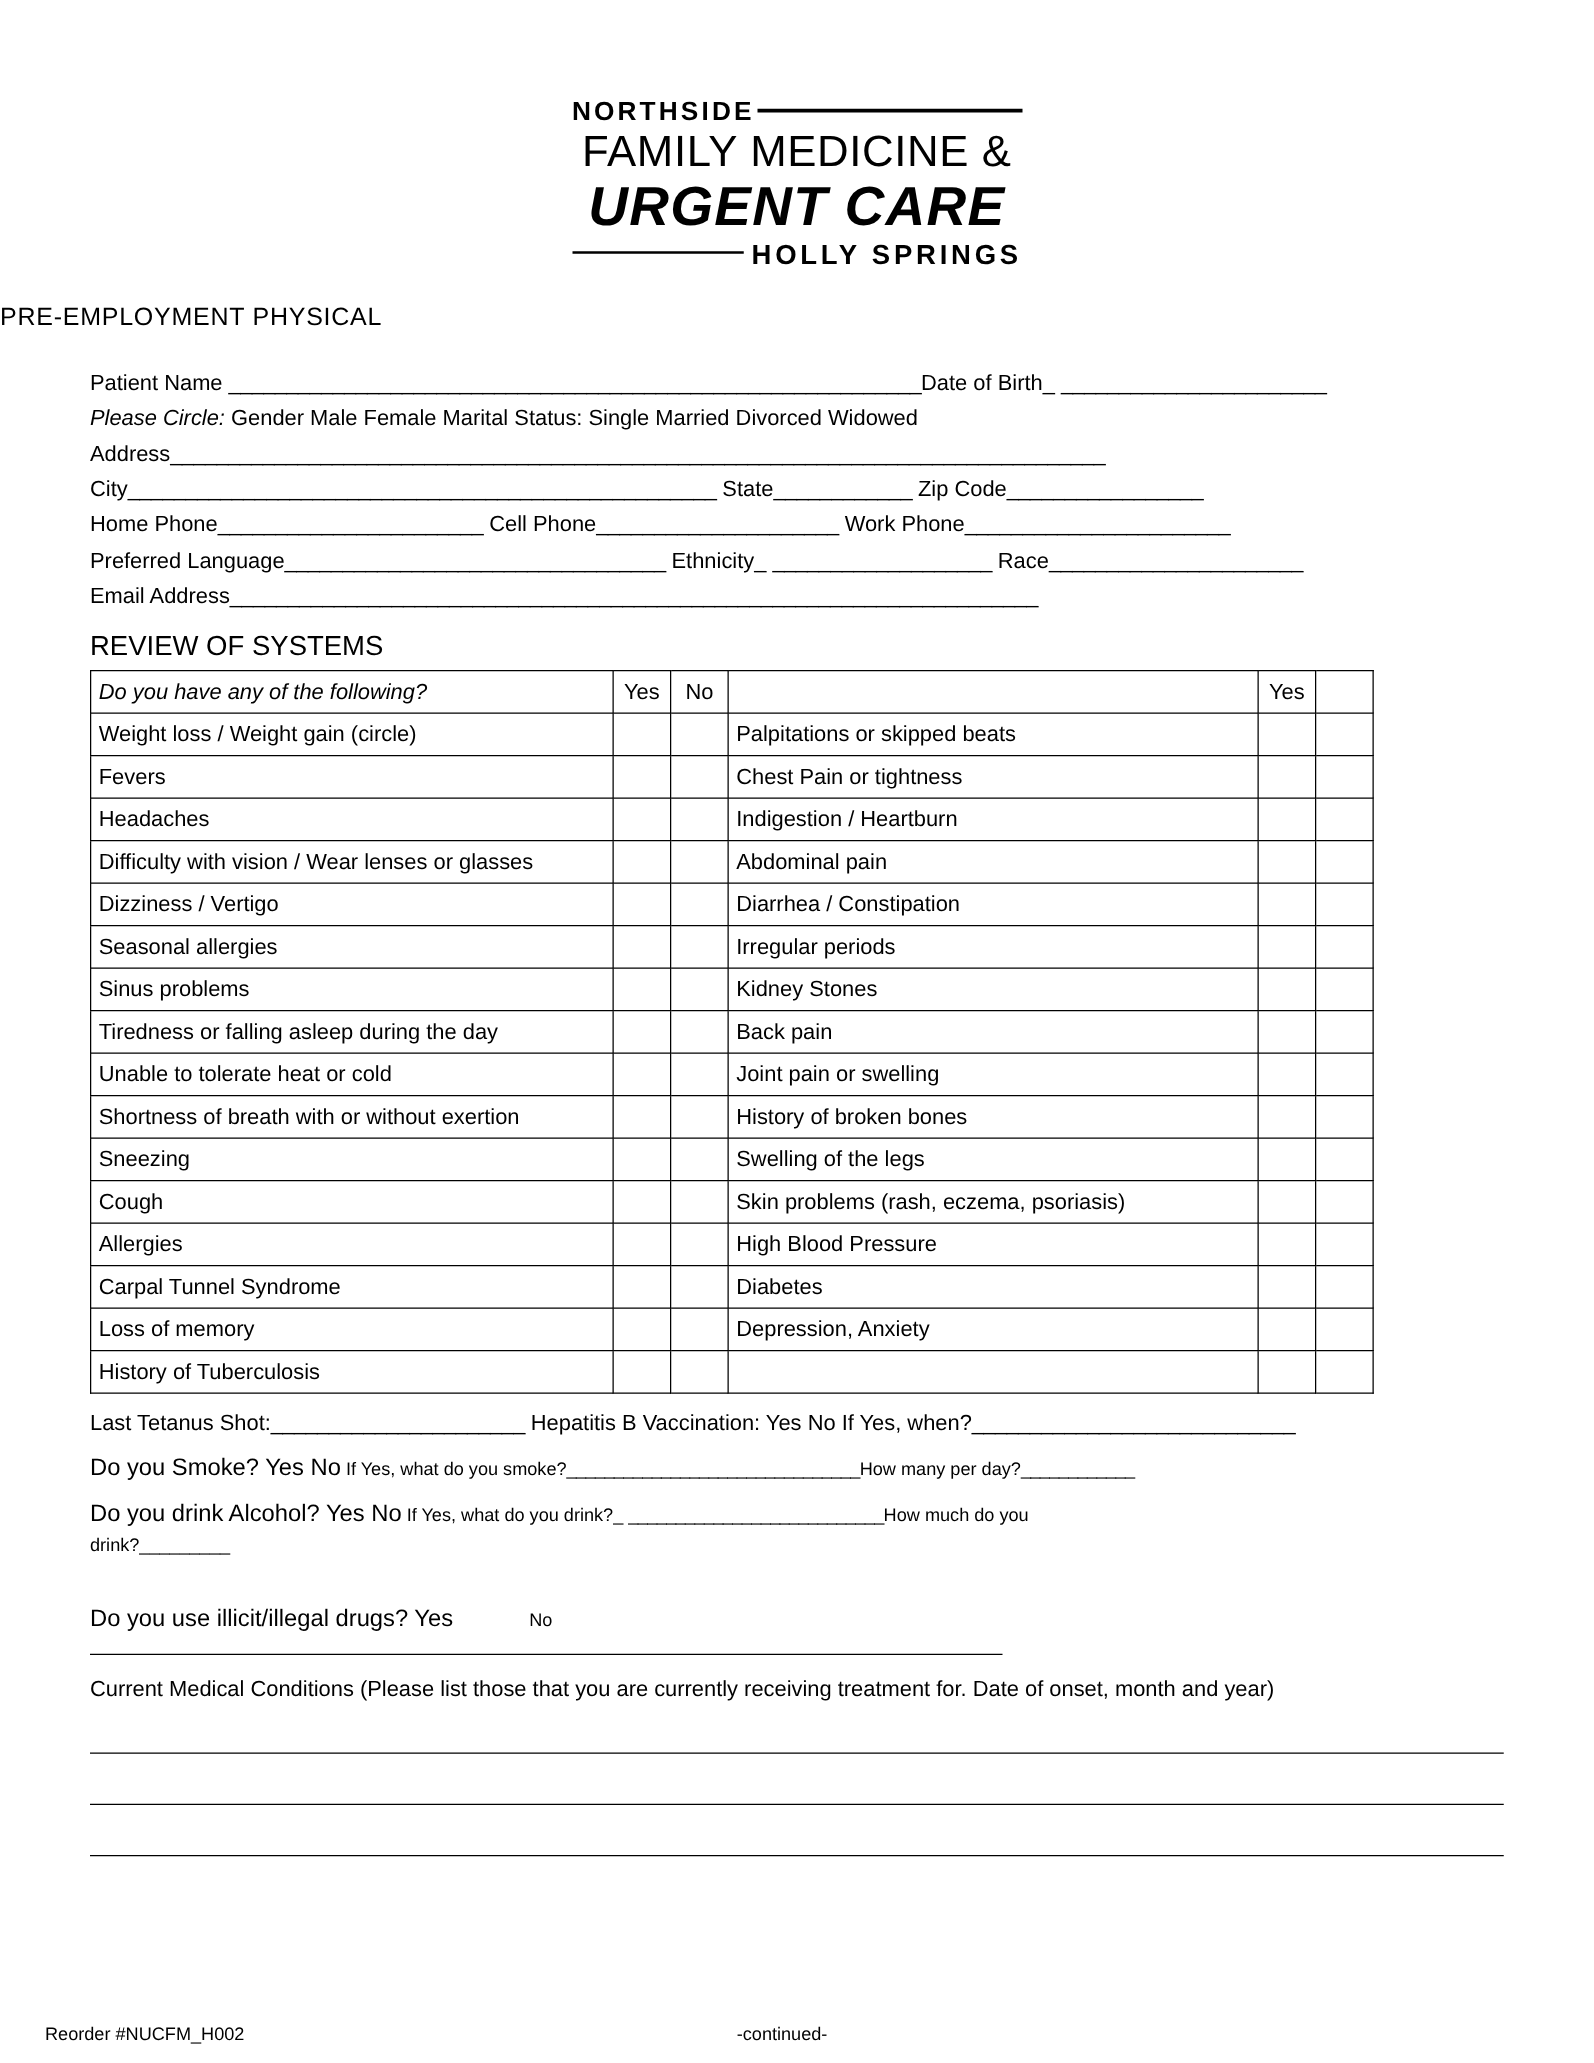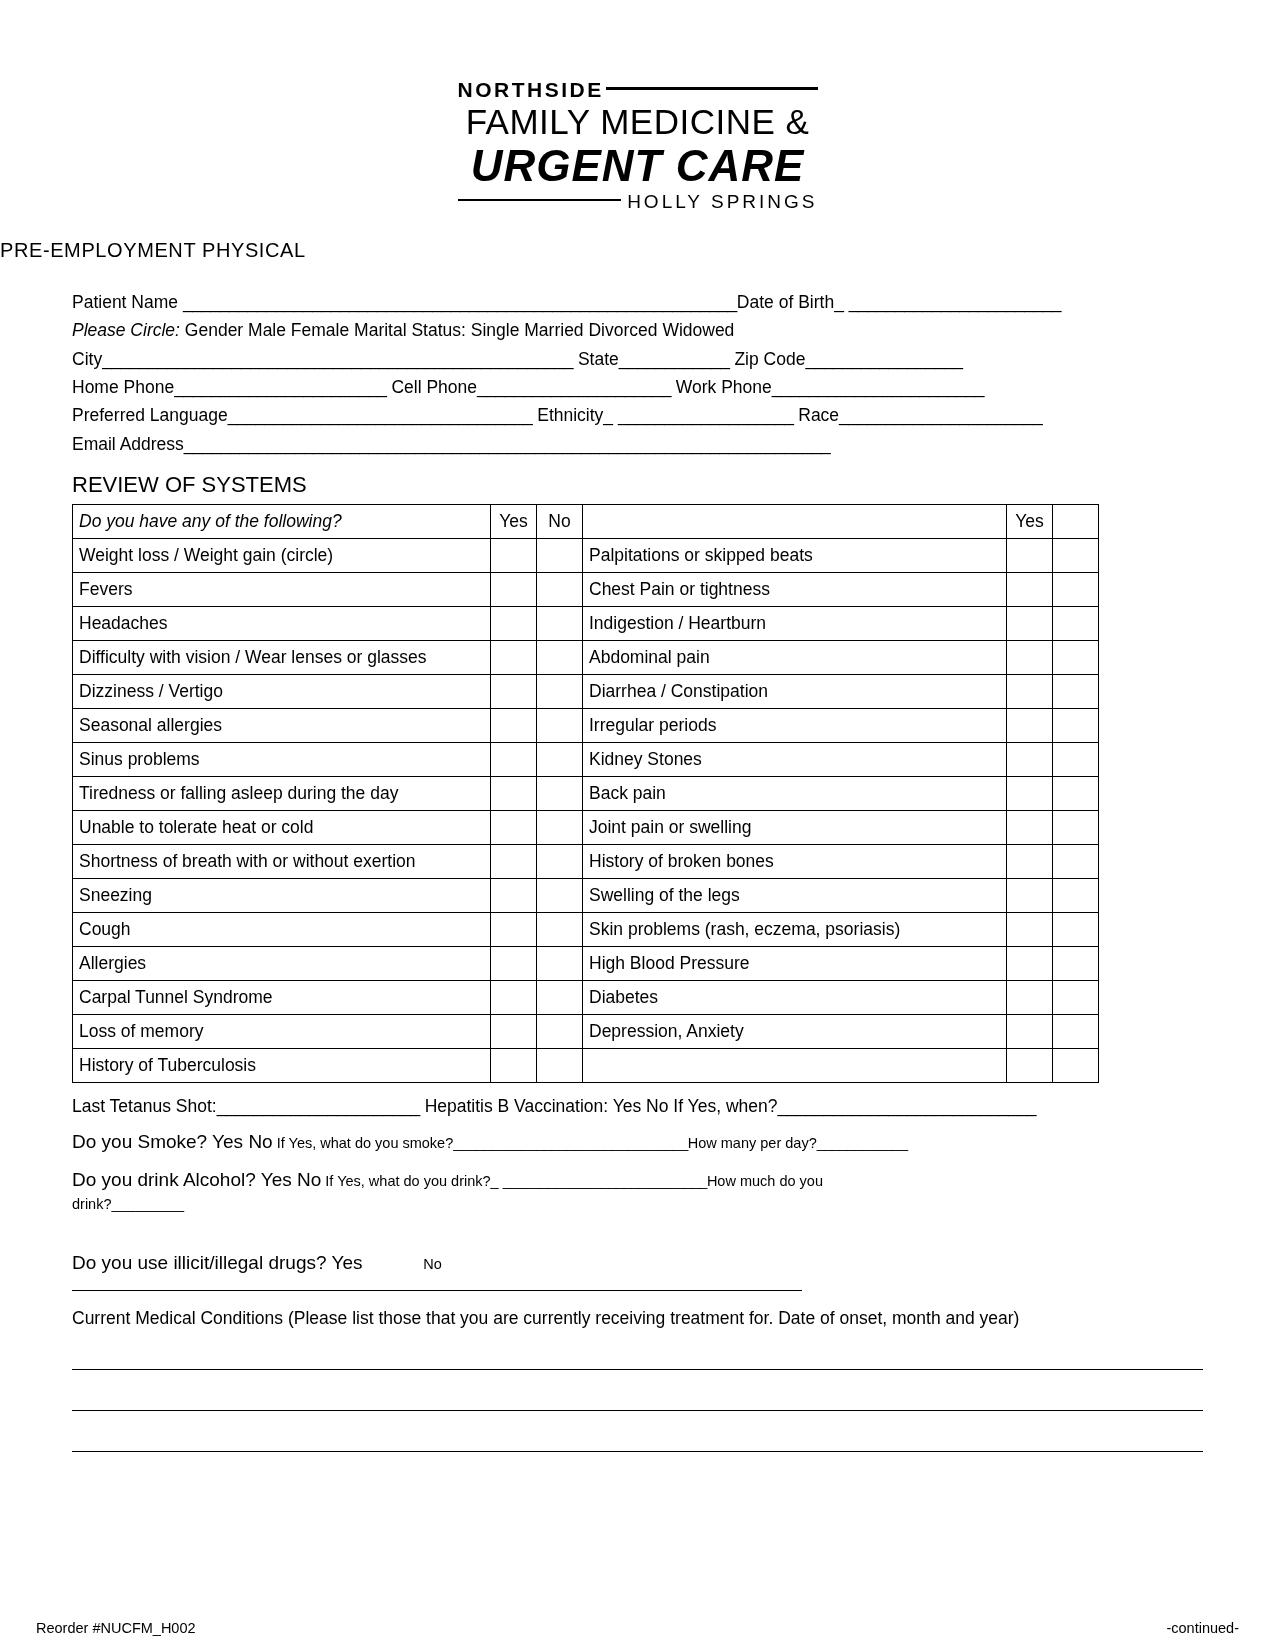--- a/index.html
+++ b/index.html
@@ -62,22 +62,22 @@
     letter-spacing: 1px;
     line-height: 1.05;
     margin-top: 2px;
   }
   .lh-line4 {
     display: flex;
     align-items: center;
     justify-content: space-between;
     width: 360px;
     margin: 2px auto 0 auto;
-    font-size: 19px;
-    font-weight: normal;
+    font-size: 22px;
+    font-weight: bold;
     letter-spacing: 3px;
   }
   .lh-line4 .lh-rule2 {
     flex: 1 1 auto;
     height: 2px;
     background: #000;
     margin-right: 6px;
     margin-bottom: 4px;
   }
   .doc-title {
@@ -151,21 +151,21 @@
   
   .footer {
     position: absolute;
     left: 36px;
     right: 36px;
     bottom: 14px;
     font-size: 14.5px;
     display: flex;
   }
   .footer .f-left { width: 46%; }
-  .footer .f-center { flex: 1; text-align: right; }
+  .footer .f-center { flex: 1; text-align: left; }
 </style>
 </head>
 <body>
 
 <div class="page">
 
   <div class="letterhead">
     <div class="lh-line1">
       <span class="txt">NORTHSIDE</span>
       <span class="lh-rule"></span>
@@ -179,20 +179,23 @@
   </div>
 
   <div class="doc-title">PRE-EMPLOYMENT PHYSICAL</div>
 
   <div class="demo">
     <div class="row">
       <span>Patient Name </span><span class="fill">____________________________________________________________</span><span>Date of Birth_ </span><span class="fill">_______________________</span>
     </div>
     <div class="row">
       <span class="it">Please Circle:</span><span> Gender Male Female Marital Status: Single Married Divorced Widowed</span>
+    </div>
+    <div class="row">
+      <span>Address</span><span class="fill">_________________________________________________________________________________</span>
     </div>
     <div class="row">
       <span>City</span><span class="fill">___________________________________________________</span><span> State</span><span class="fill">____________</span><span> Zip Code</span><span class="fill">_________________</span>
     </div>
     <div class="row">
       <span>Home Phone</span><span class="fill">_______________________</span><span> Cell Phone</span><span class="fill">_____________________</span><span> Work Phone</span><span class="fill">_______________________</span>
     </div>
     <div class="row">
       <span>Preferred Language</span><span class="fill">_________________________________</span><span> Ethnicity_ </span><span class="fill">___________________</span><span> Race</span><span class="fill">______________________</span>
     </div>

